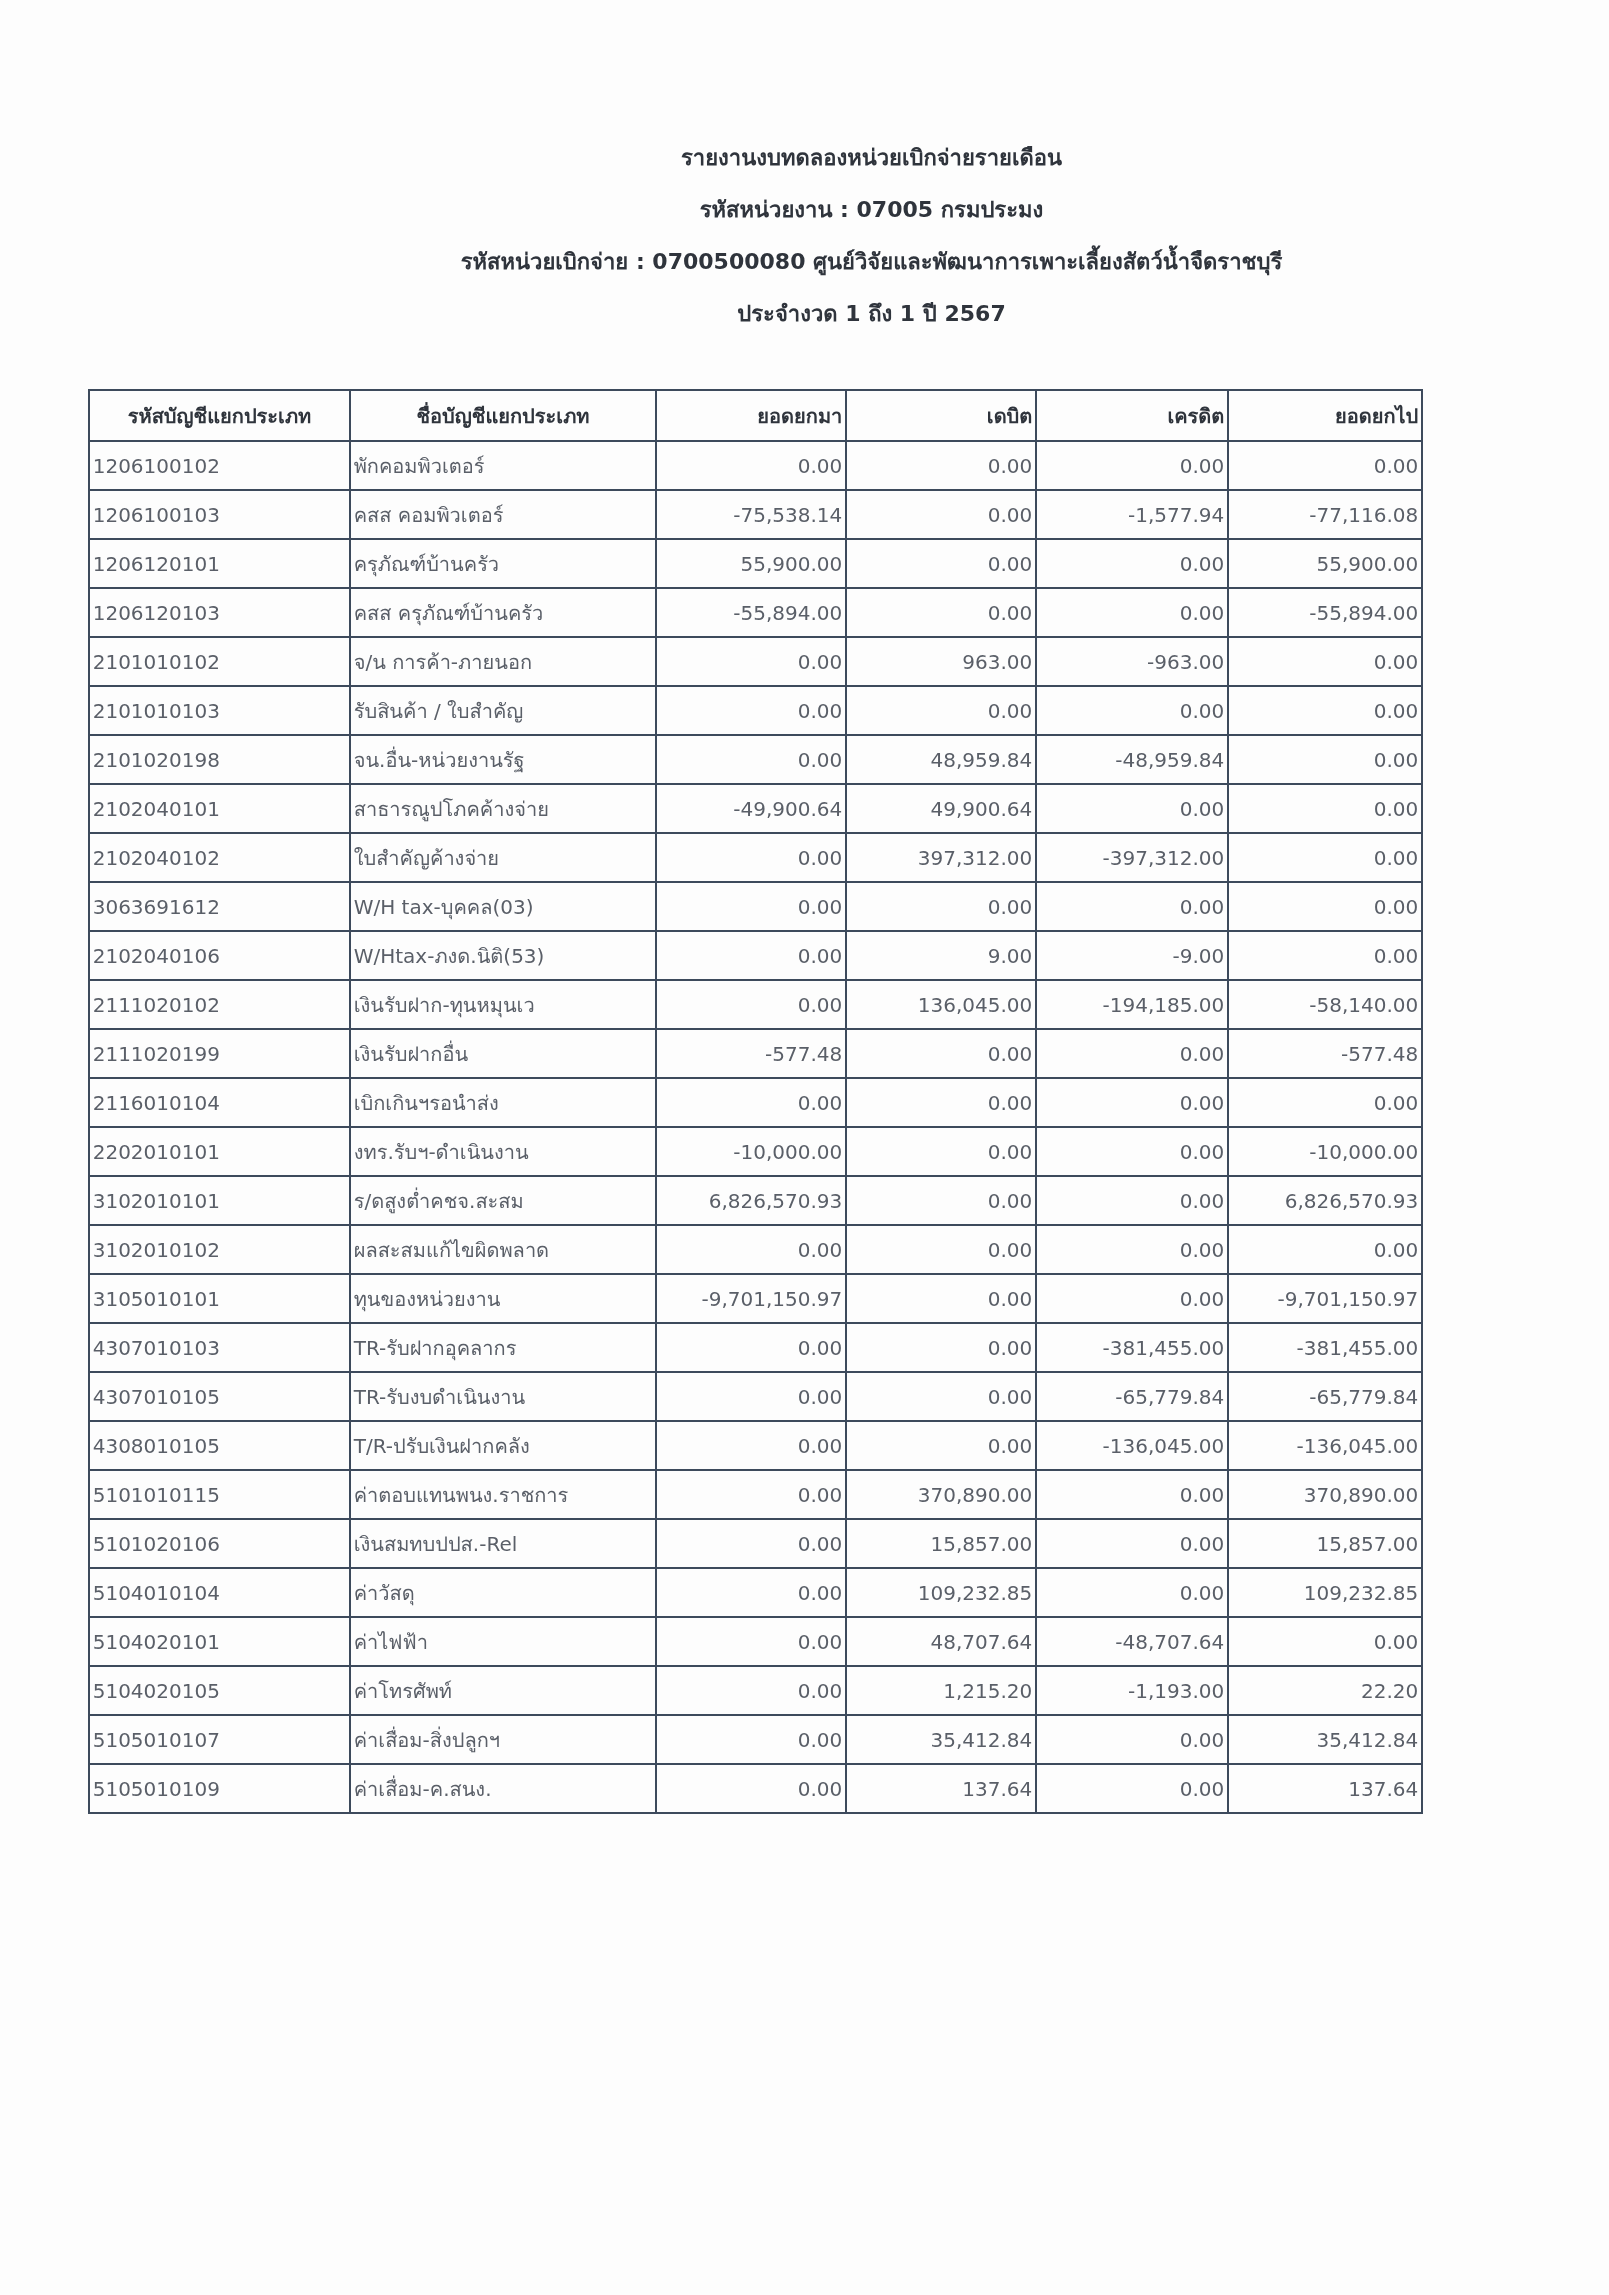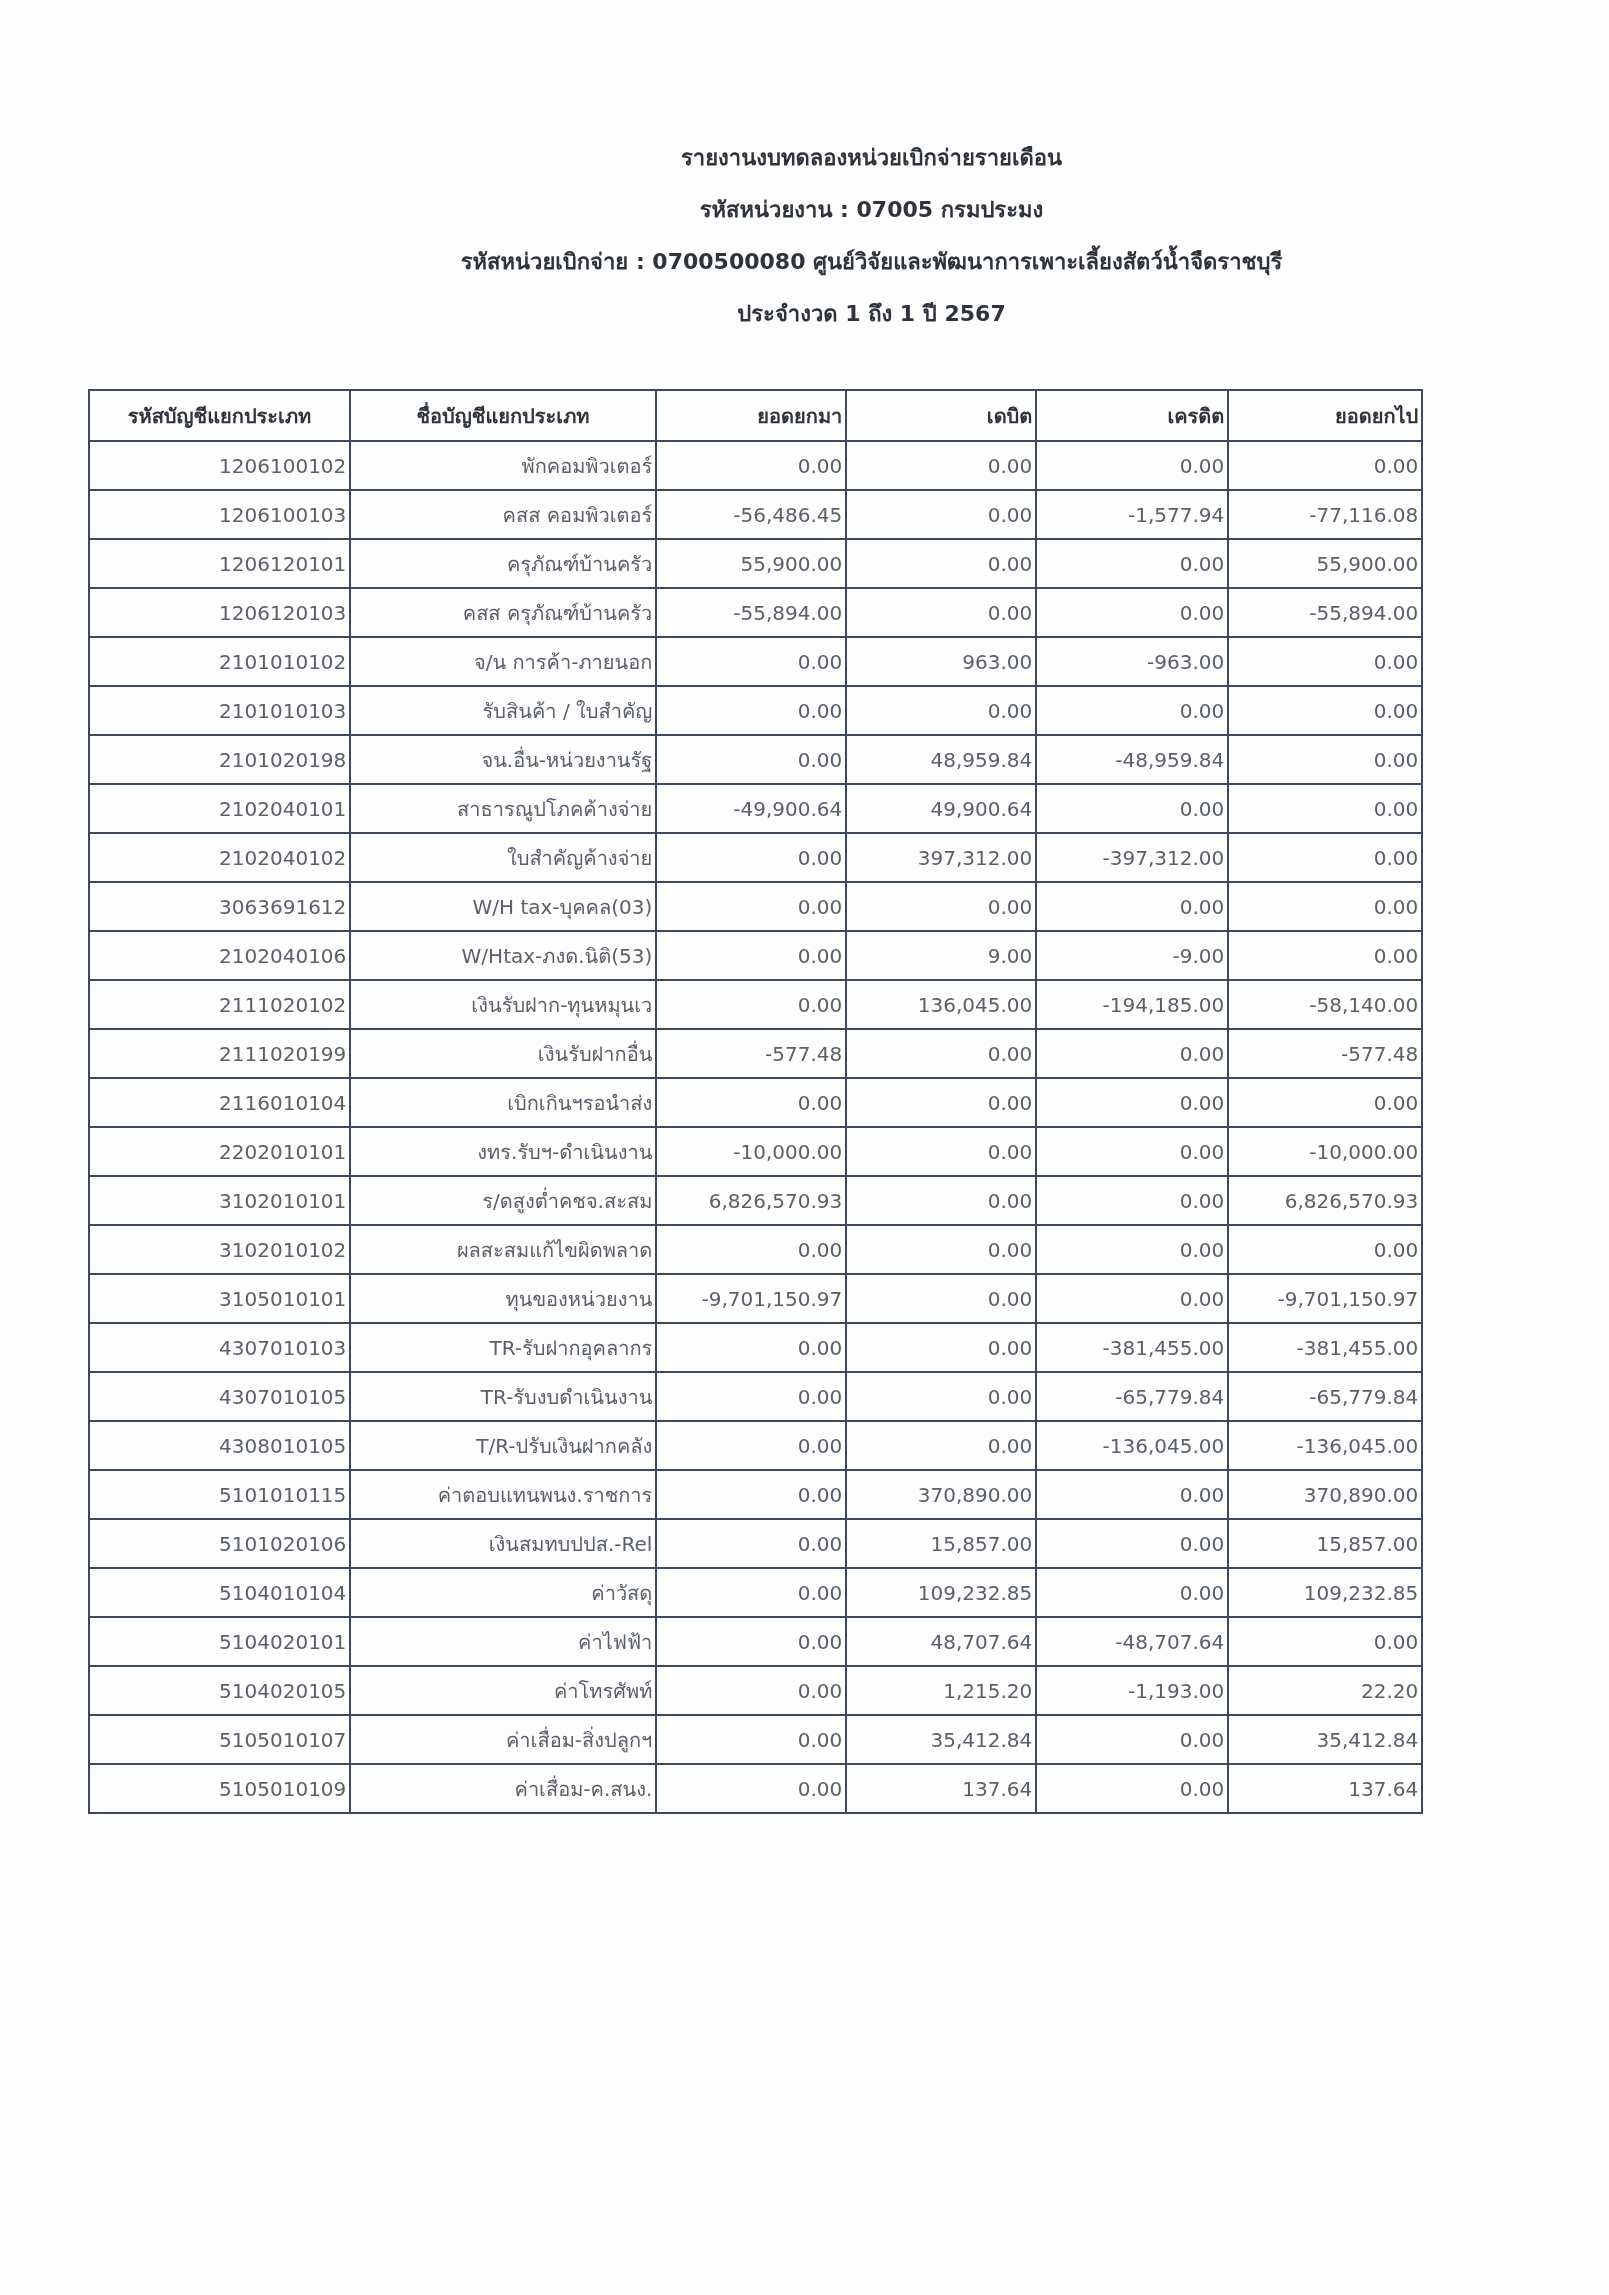--- a/index.html
+++ b/index.html
@@ -39,21 +39,21 @@
   }
   table.ledger td {
     height: 47px; color: #5a5f68; font-weight: normal;
   }
   col.c-code { width: 261px; }
   col.c-name { width: 306px; }
   col.c-num1 { width: 190px; }
   col.c-num2 { width: 190px; }
   col.c-num3 { width: 192px; }
   col.c-num4 { width: 194px; }
-  .left { text-align: right; }
+  .left { text-align: left; }
   .center { text-align: center; }
   .right { text-align: right; }
 </style>
 </head>
 <body>
 
 <div id="title" class="header-line">รายงานงบทดลองหน่วยเบิกจ่ายรายเดือน</div>
 <div id="agency" class="header-line">รหัสหน่วยงาน : 07005 กรมประมง</div>
 <div id="unit" class="header-line">รหัสหน่วยเบิกจ่าย : 0700500080 ศูนย์วิจัยและพัฒนาการเพาะเลี้ยงสัตว์น้ำจืดราชบุรี</div>
 <div id="period" class="header-line">ประจำงวด 1 ถึง 1 ปี 2567</div>
@@ -82,21 +82,21 @@
         <td class="left">1206100102</td>
         <td class="left">พักคอมพิวเตอร์</td>
         <td class="right">0.00</td>
         <td class="right">0.00</td>
         <td class="right">0.00</td>
         <td class="right">0.00</td>
       </tr>
       <tr>
         <td class="left">1206100103</td>
         <td class="left">คสส คอมพิวเตอร์</td>
-        <td class="right">-56,486.45</td>
+        <td class="right">-75,538.14</td>
         <td class="right">0.00</td>
         <td class="right">-1,577.94</td>
         <td class="right">-77,116.08</td>
       </tr>
       <tr>
         <td class="left">1206120101</td>
         <td class="left">ครุภัณฑ์บ้านครัว</td>
         <td class="right">55,900.00</td>
         <td class="right">0.00</td>
         <td class="right">0.00</td>

